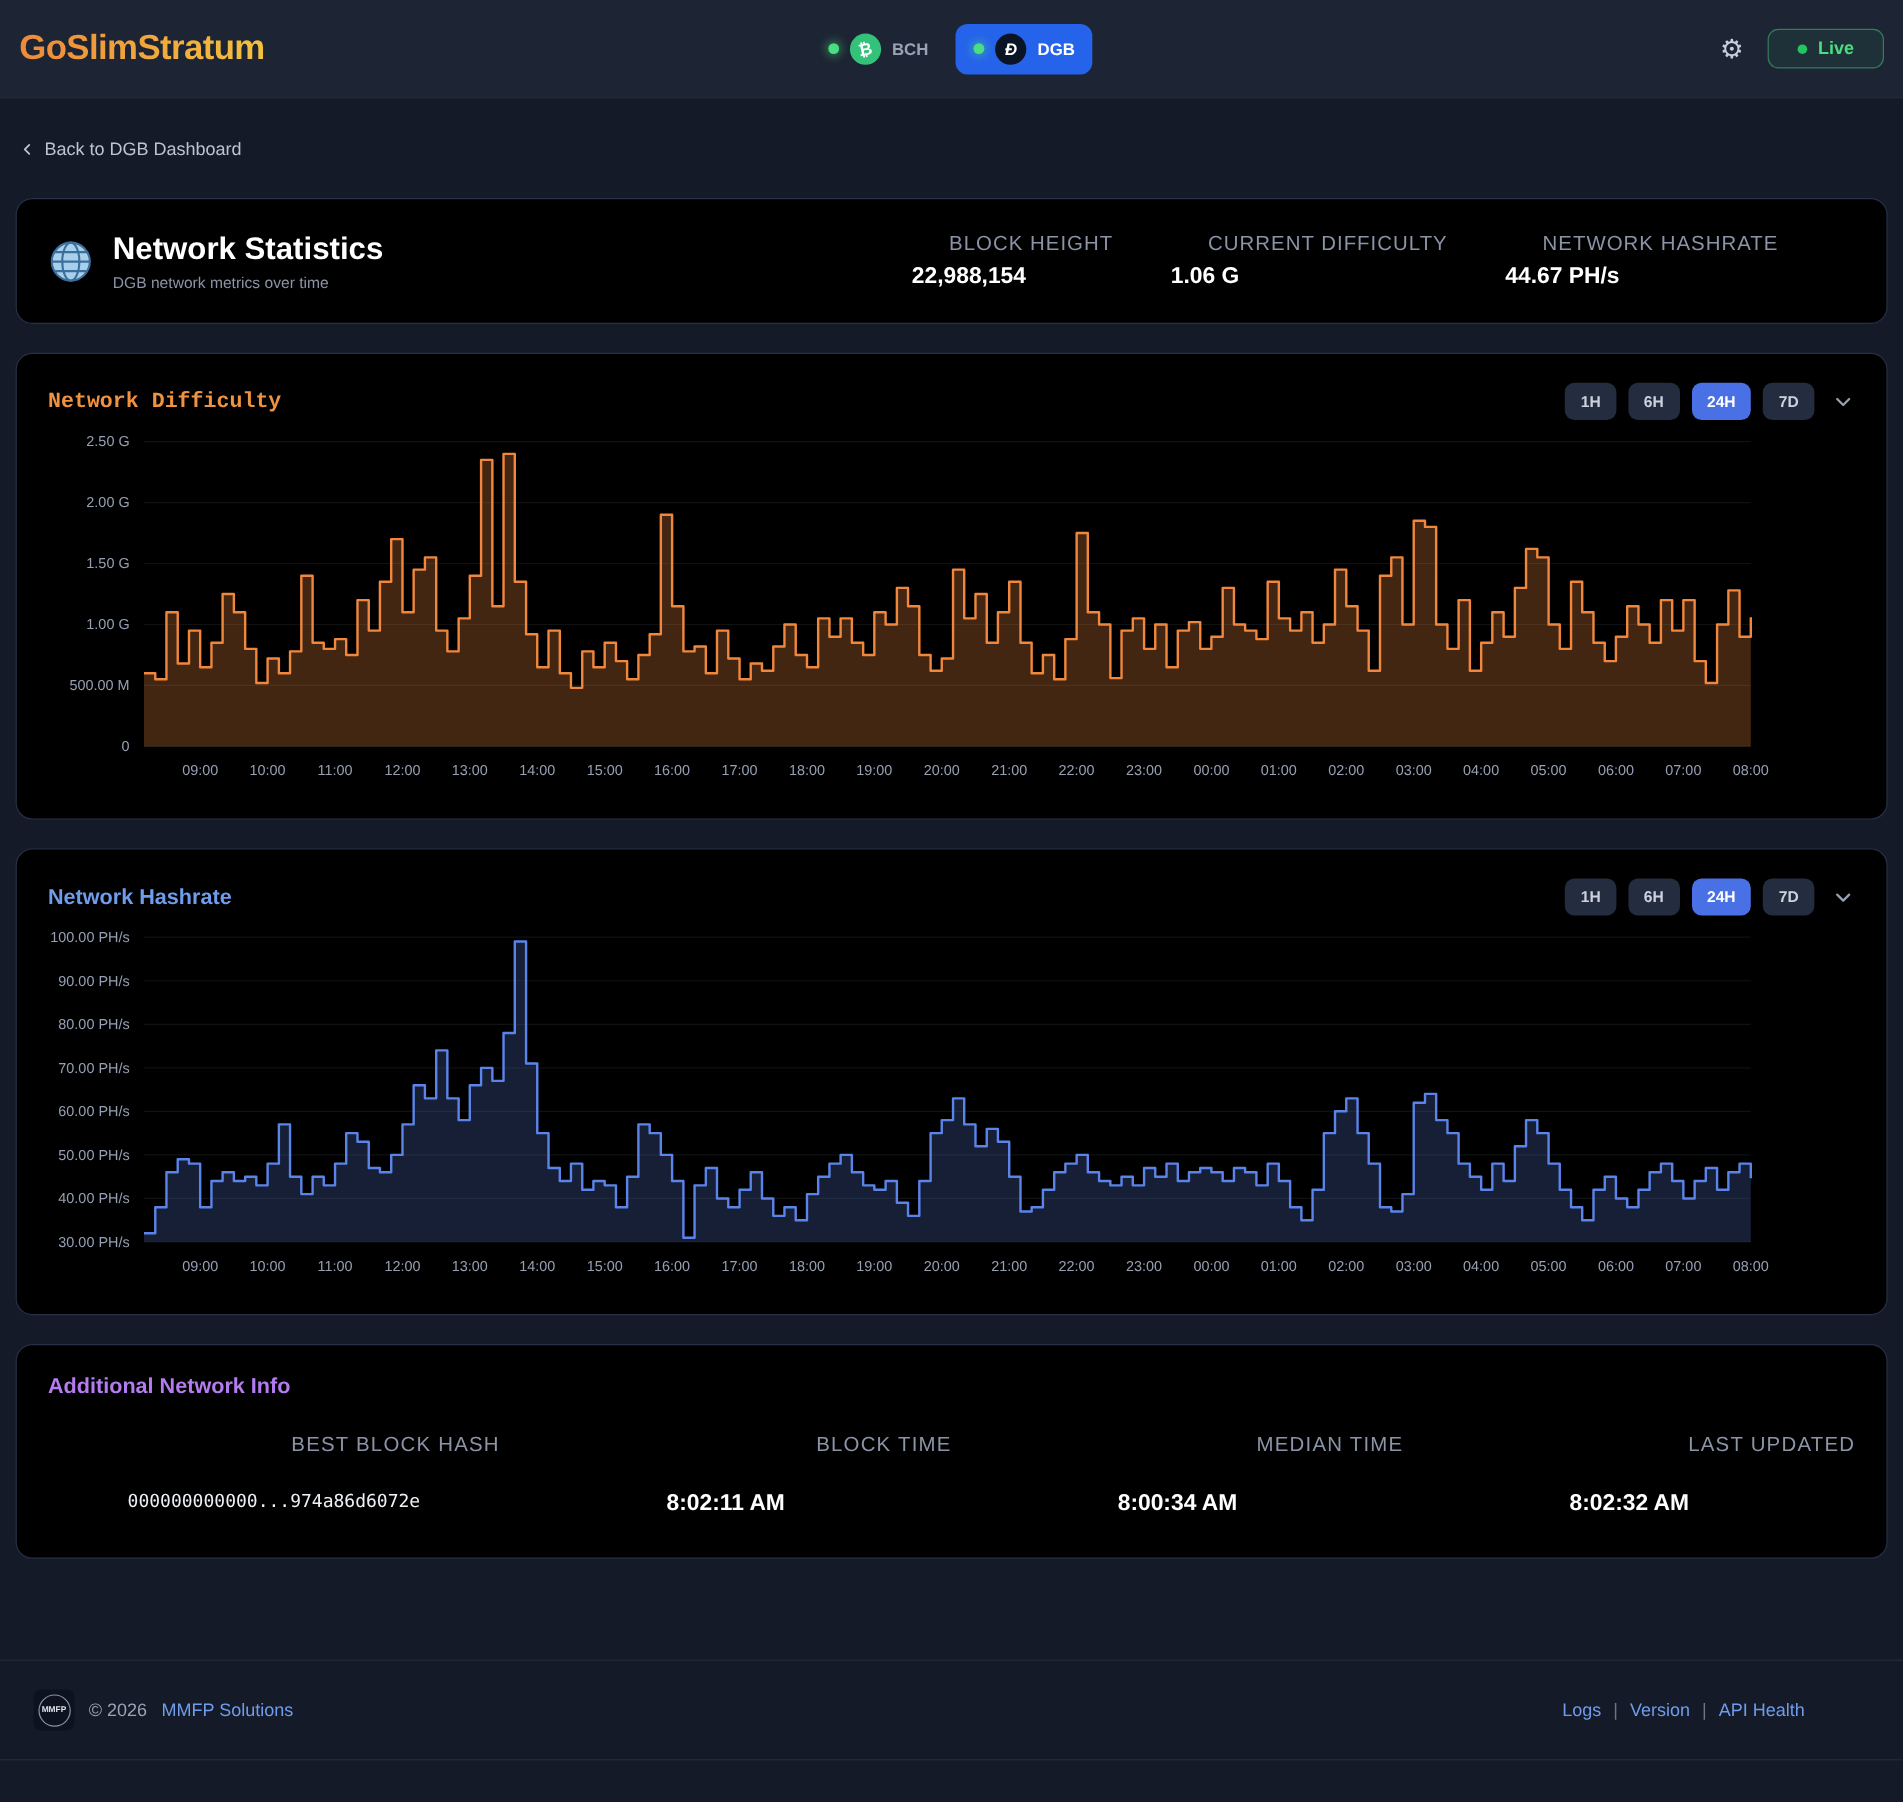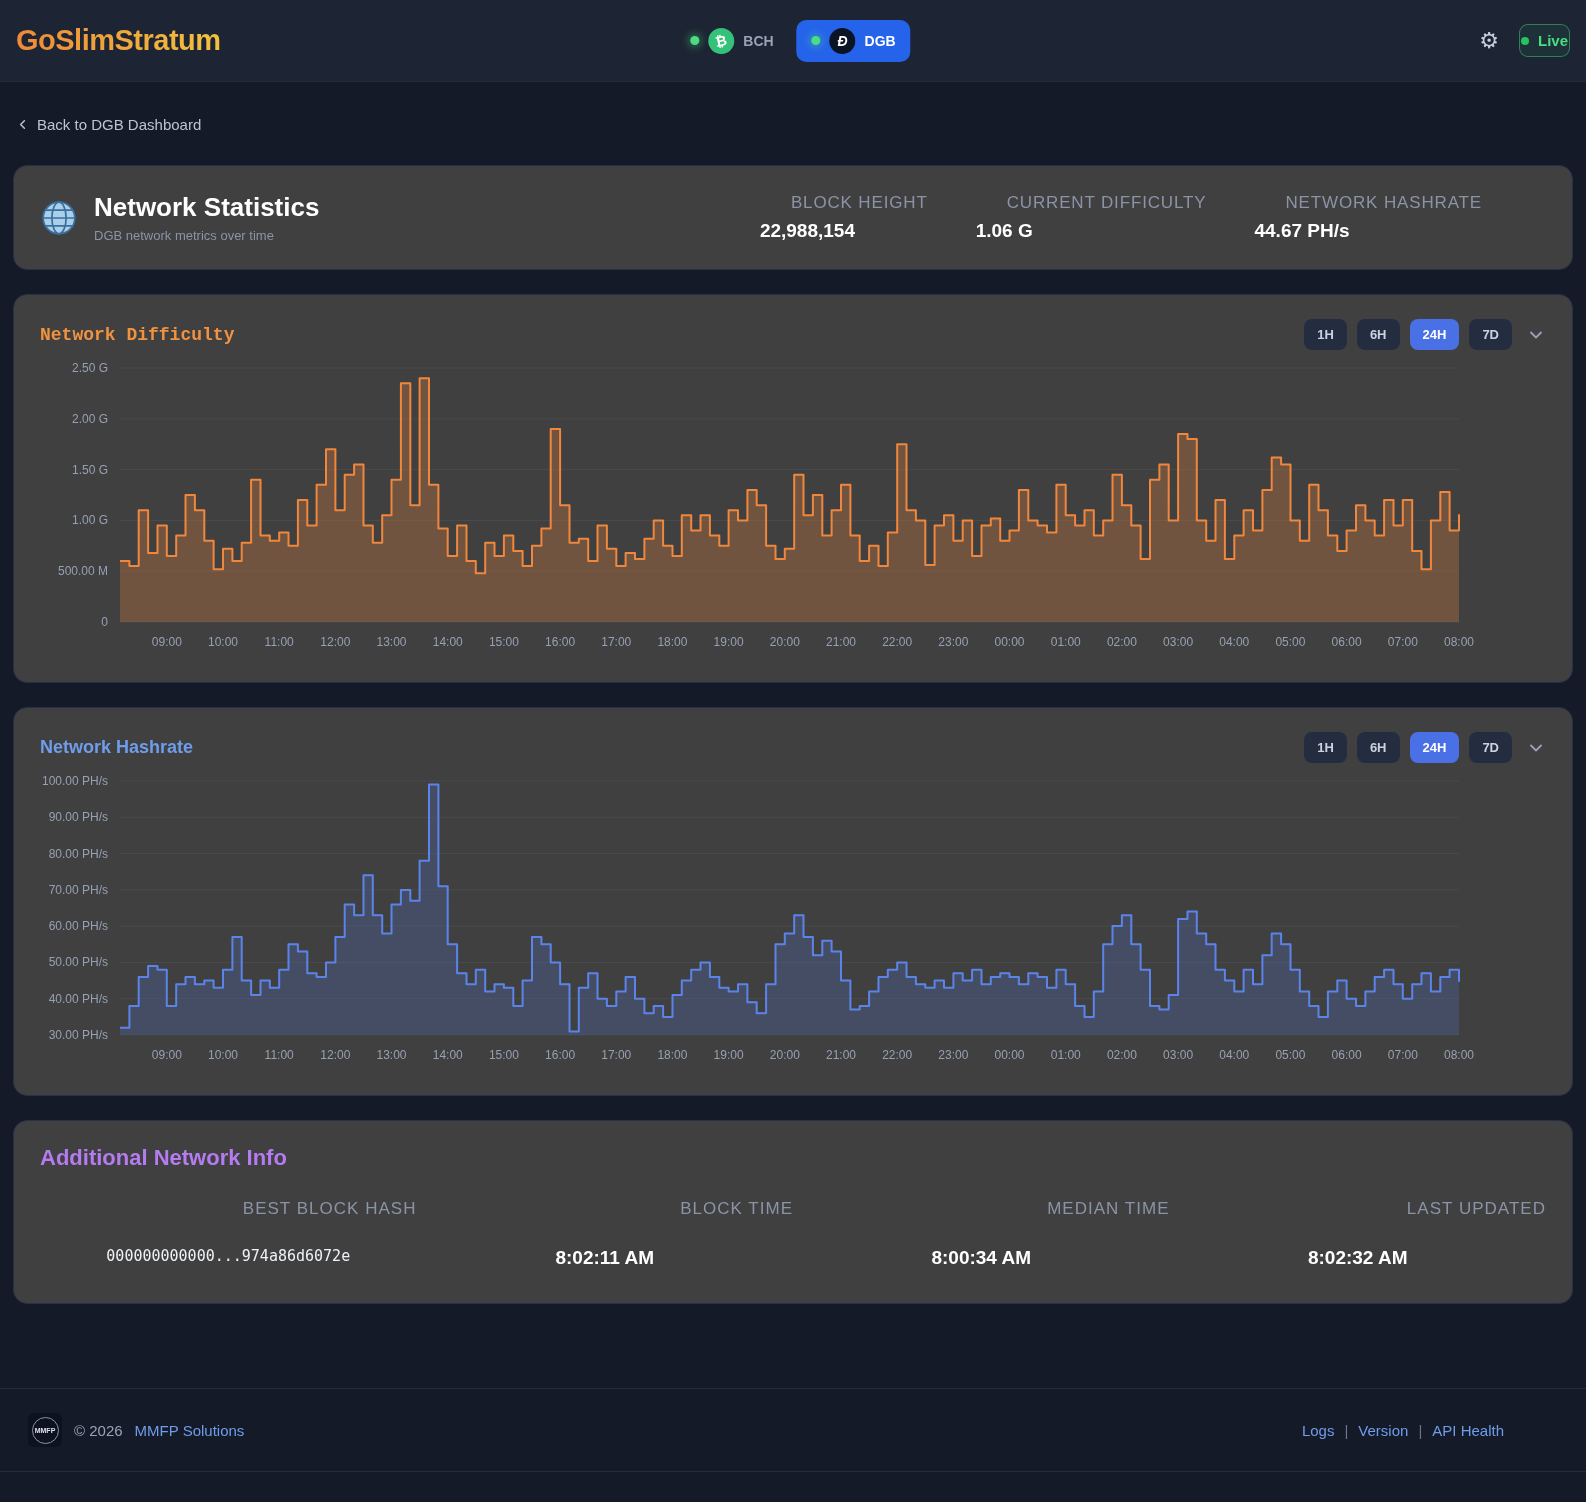--- a/index.html
+++ b/index.html
@@ -40,34 +40,34 @@
     width: 26px; height: 26px; border-radius: 50%;
     display: grid; place-items: center; font-size: 14px; font-weight: 700; color: #fff;
   }
   .coin-icon.bch { background: #34c27b; }
   .coin-icon.bch span { display:inline-block; transform: rotate(-12deg); }
   .coin-icon.dgb { background: #0b1424; font-style: italic; }
   .header-right { margin-left: auto; display: flex; align-items: center; gap: 20px; }
   .gear { font-size: 22px; color: #c8cfdc; cursor: pointer; line-height: 1; }
   .live-badge {
     display: flex; align-items: center; gap: 9px;
-    padding: 7px 1px; border-radius: 9px;
+    padding: 7px 24px; border-radius: 9px;
     border: 1px solid rgba(74,222,128,0.45); background: rgba(74,222,128,0.07);
     color: #4ade80; font-size: 15px; font-weight: 600;
   }
   .live-dot { width: 8px; height: 8px; border-radius: 50%; background: #22c55e; }
   
   .page { padding: 0 13px; }
   .back-link {
     display: inline-flex; align-items: center; gap: 7px;
     margin: 34px 2px 32px; color: #bcc3d1; font-size: 15px;
     text-decoration: none; cursor: pointer;
   }
   .panel {
-    background: #404040; border: 1px solid #273047; border-radius: 14px;
+    background: #000000; border: 1px solid #273047; border-radius: 14px;
     padding: 24px 26px; margin-bottom: 24px;
   }
   
   .stats-panel { display: flex; align-items: center; justify-content: space-between; padding: 26px; }
   .stats-left { display: flex; align-items: center; gap: 16px; }
   .stats-title { font-size: 26px; font-weight: 800; color: #fff; }
   .stats-subtitle { font-size: 13px; color: #8b93a7; margin-top: 5px; }
   .stats-cols { display: flex; gap: 48px; padding-right: 64px; }
   .stat-label { font-size: 17px; color: #8b93a7; letter-spacing: 0.05em; margin-left: 31px; }
   .stat-value { font-size: 19px; font-weight: 700; color: #fff; margin-top: 7px; }
@@ -79,21 +79,21 @@
   .chart-controls { display: flex; align-items: center; gap: 10px; }
   .range-btn {
     border: none; padding: 8px 13px; border-radius: 8px;
     background: #242c3f; color: #ccd2de; font-size: 13px; font-weight: 700;
     font-family: inherit; cursor: pointer;
   }
   .range-btn.active { background: #4a70e6; color: #fff; }
   .chevron-btn { display: grid; place-items: center; cursor: pointer; margin-left: 4px; }
   .chart-box { height: 300px; width: 100%; }
   
-  .info-title { font-size: 22px; font-weight: 700; color: #b57bf0; margin-bottom: 28px; }
+  .info-title { font-size: 18px; font-weight: 700; color: #b57bf0; margin-bottom: 28px; }
   .info-grid { display: grid; grid-template-columns: repeat(4, 1fr); text-align: center; padding-bottom: 10px; }
   .info-label { font-size: 17px; color: #8b93a7; letter-spacing: 0.06em; text-align: right; }
   .info-value { font-size: 19px; font-weight: 700; color: #fff; margin-top: 28px; }
   .info-value.mono { font-family: "DejaVu Sans Mono", monospace; font-size: 15px; font-weight: 400; color: #eef1f6; }
   
   .app-footer {
     margin-top: 84px; border-top: 1px solid #242c3e; border-bottom: 1px solid #242c3e;
     padding: 24px 28px; display: flex; align-items: center; justify-content: space-between;
   }
   .footer-left { display: flex; align-items: center; gap: 12px; }

